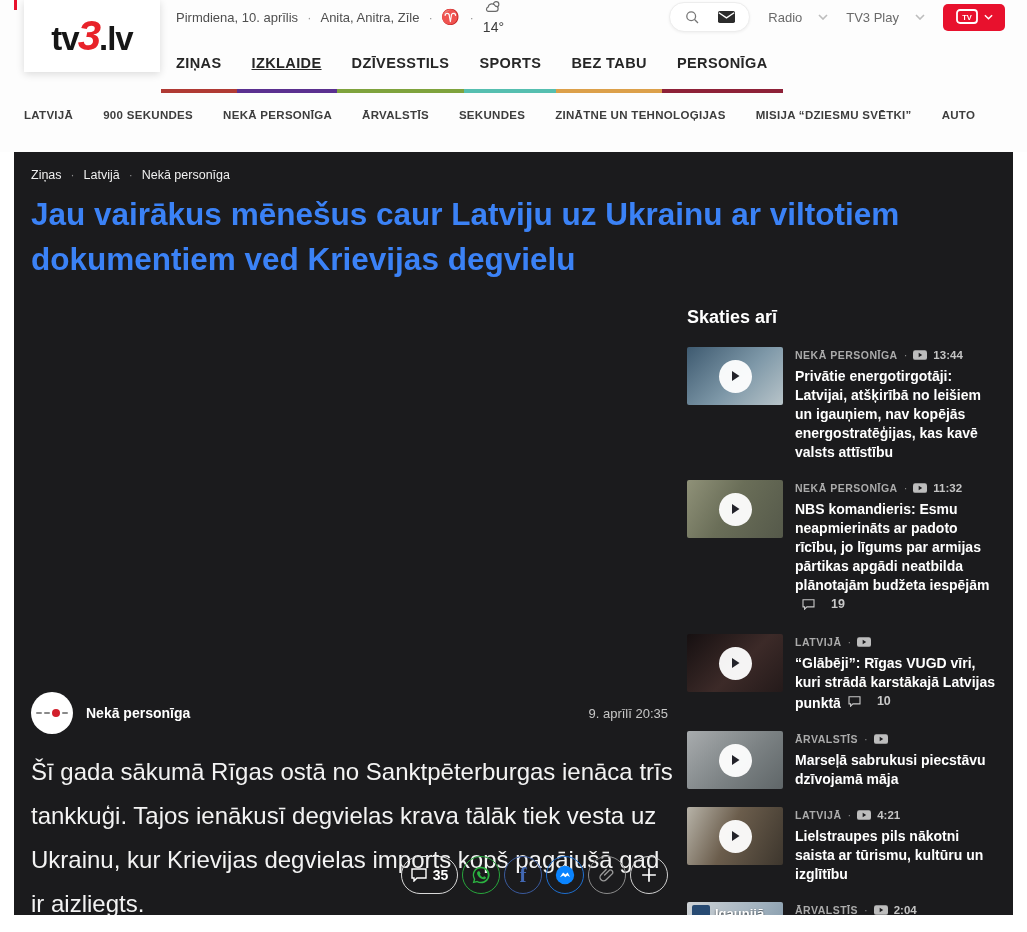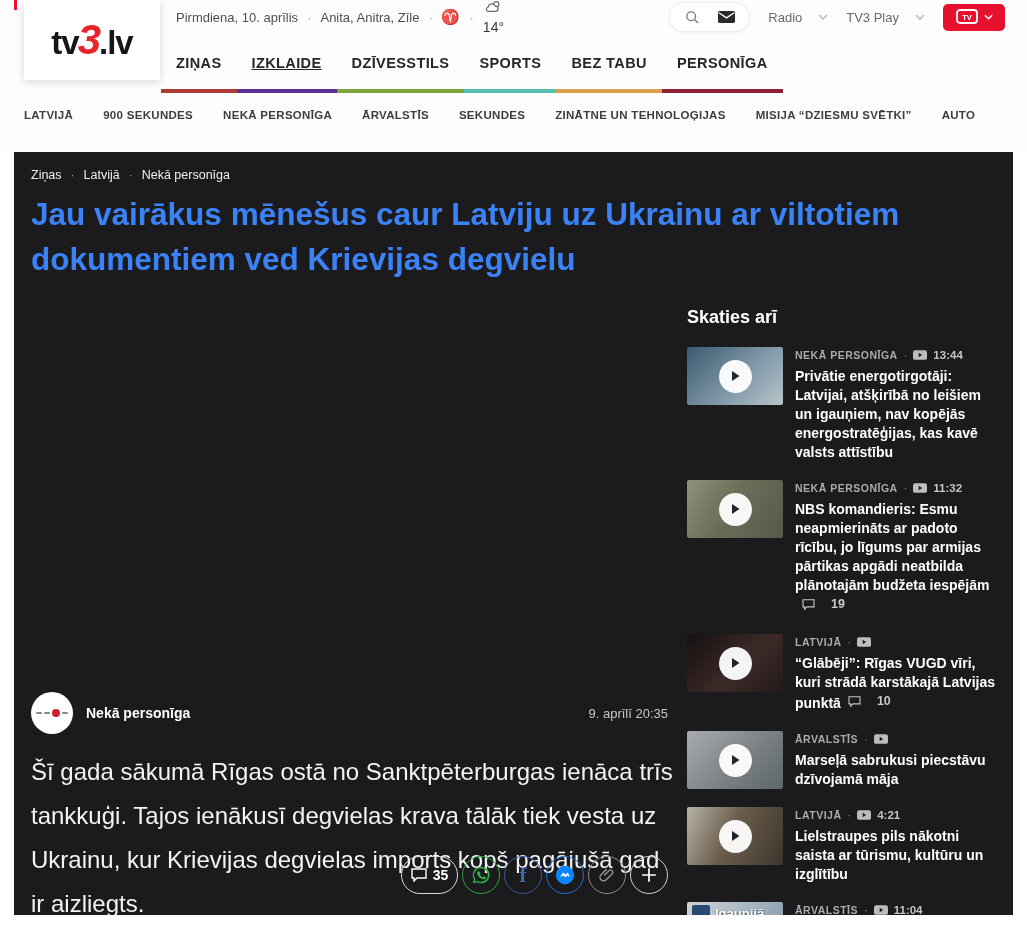--- a/index.html
+++ b/index.html
@@ -8,21 +8,21 @@
     font-family:"Liberation Sans", sans-serif;
     background:#ffffff;
     position:relative;
     overflow:hidden;
     color:#222;
   }
   
   .header { position:absolute; left:0; top:0; width:1027px; height:152px; background:#fdfdfd; }
   .red-sliver { position:absolute; left:14px; top:0; width:3px; height:10px; background:#e8112d; }
   .logo-card {
-    position:absolute; left:24px; top:0; width:136px; height:80px; background:#fff;
+    position:absolute; left:24px; top:0; width:136px; height:72px; background:#fff;
     box-shadow:0 2px 8px rgba(0,0,0,.14); display:flex; align-items:center; justify-content:center;
     z-index:5; cursor:pointer;
   }
   .logo-text { font-size:33px; font-weight:bold; color:#161616; letter-spacing:-1px; }
   .logo-three { color:#e8232a; font-size:42px; font-weight:bold; font-style:italic; margin:0 -1px; }
   .top-row {
     position:absolute; left:176px; top:7px; height:20px;
     display:flex; align-items:center; gap:9px; font-size:13px; color:#4f4f4f;
   }
   .sep { color:#9a9a9a; font-size:13px; }
@@ -394,21 +394,21 @@
           <span class="thumb-label">Igaunijā</span>
         </div>
         <div class="side-text">
           <div class="side-meta">
             <span class="side-cat">ĀRVALSTĪS</span>
             <span class="meta-dot">·</span>
             <svg width="14" height="10" viewBox="0 0 16 11">
                 <rect width="16" height="11" rx="2.5" fill="#bdbdbd"></rect>
                 <path d="M6.5 3l4 2.5-4 2.5z" fill="#1b1b1d"></path>
               </svg>
-            <span class="side-time">11:04</span>
+            <span class="side-time">2:04</span>
           </div>
           <p class="side-title"><span></span></p>
         </div>
       </div>
 
     </div>
   </aside>
 </div>
 
 </body></html>

